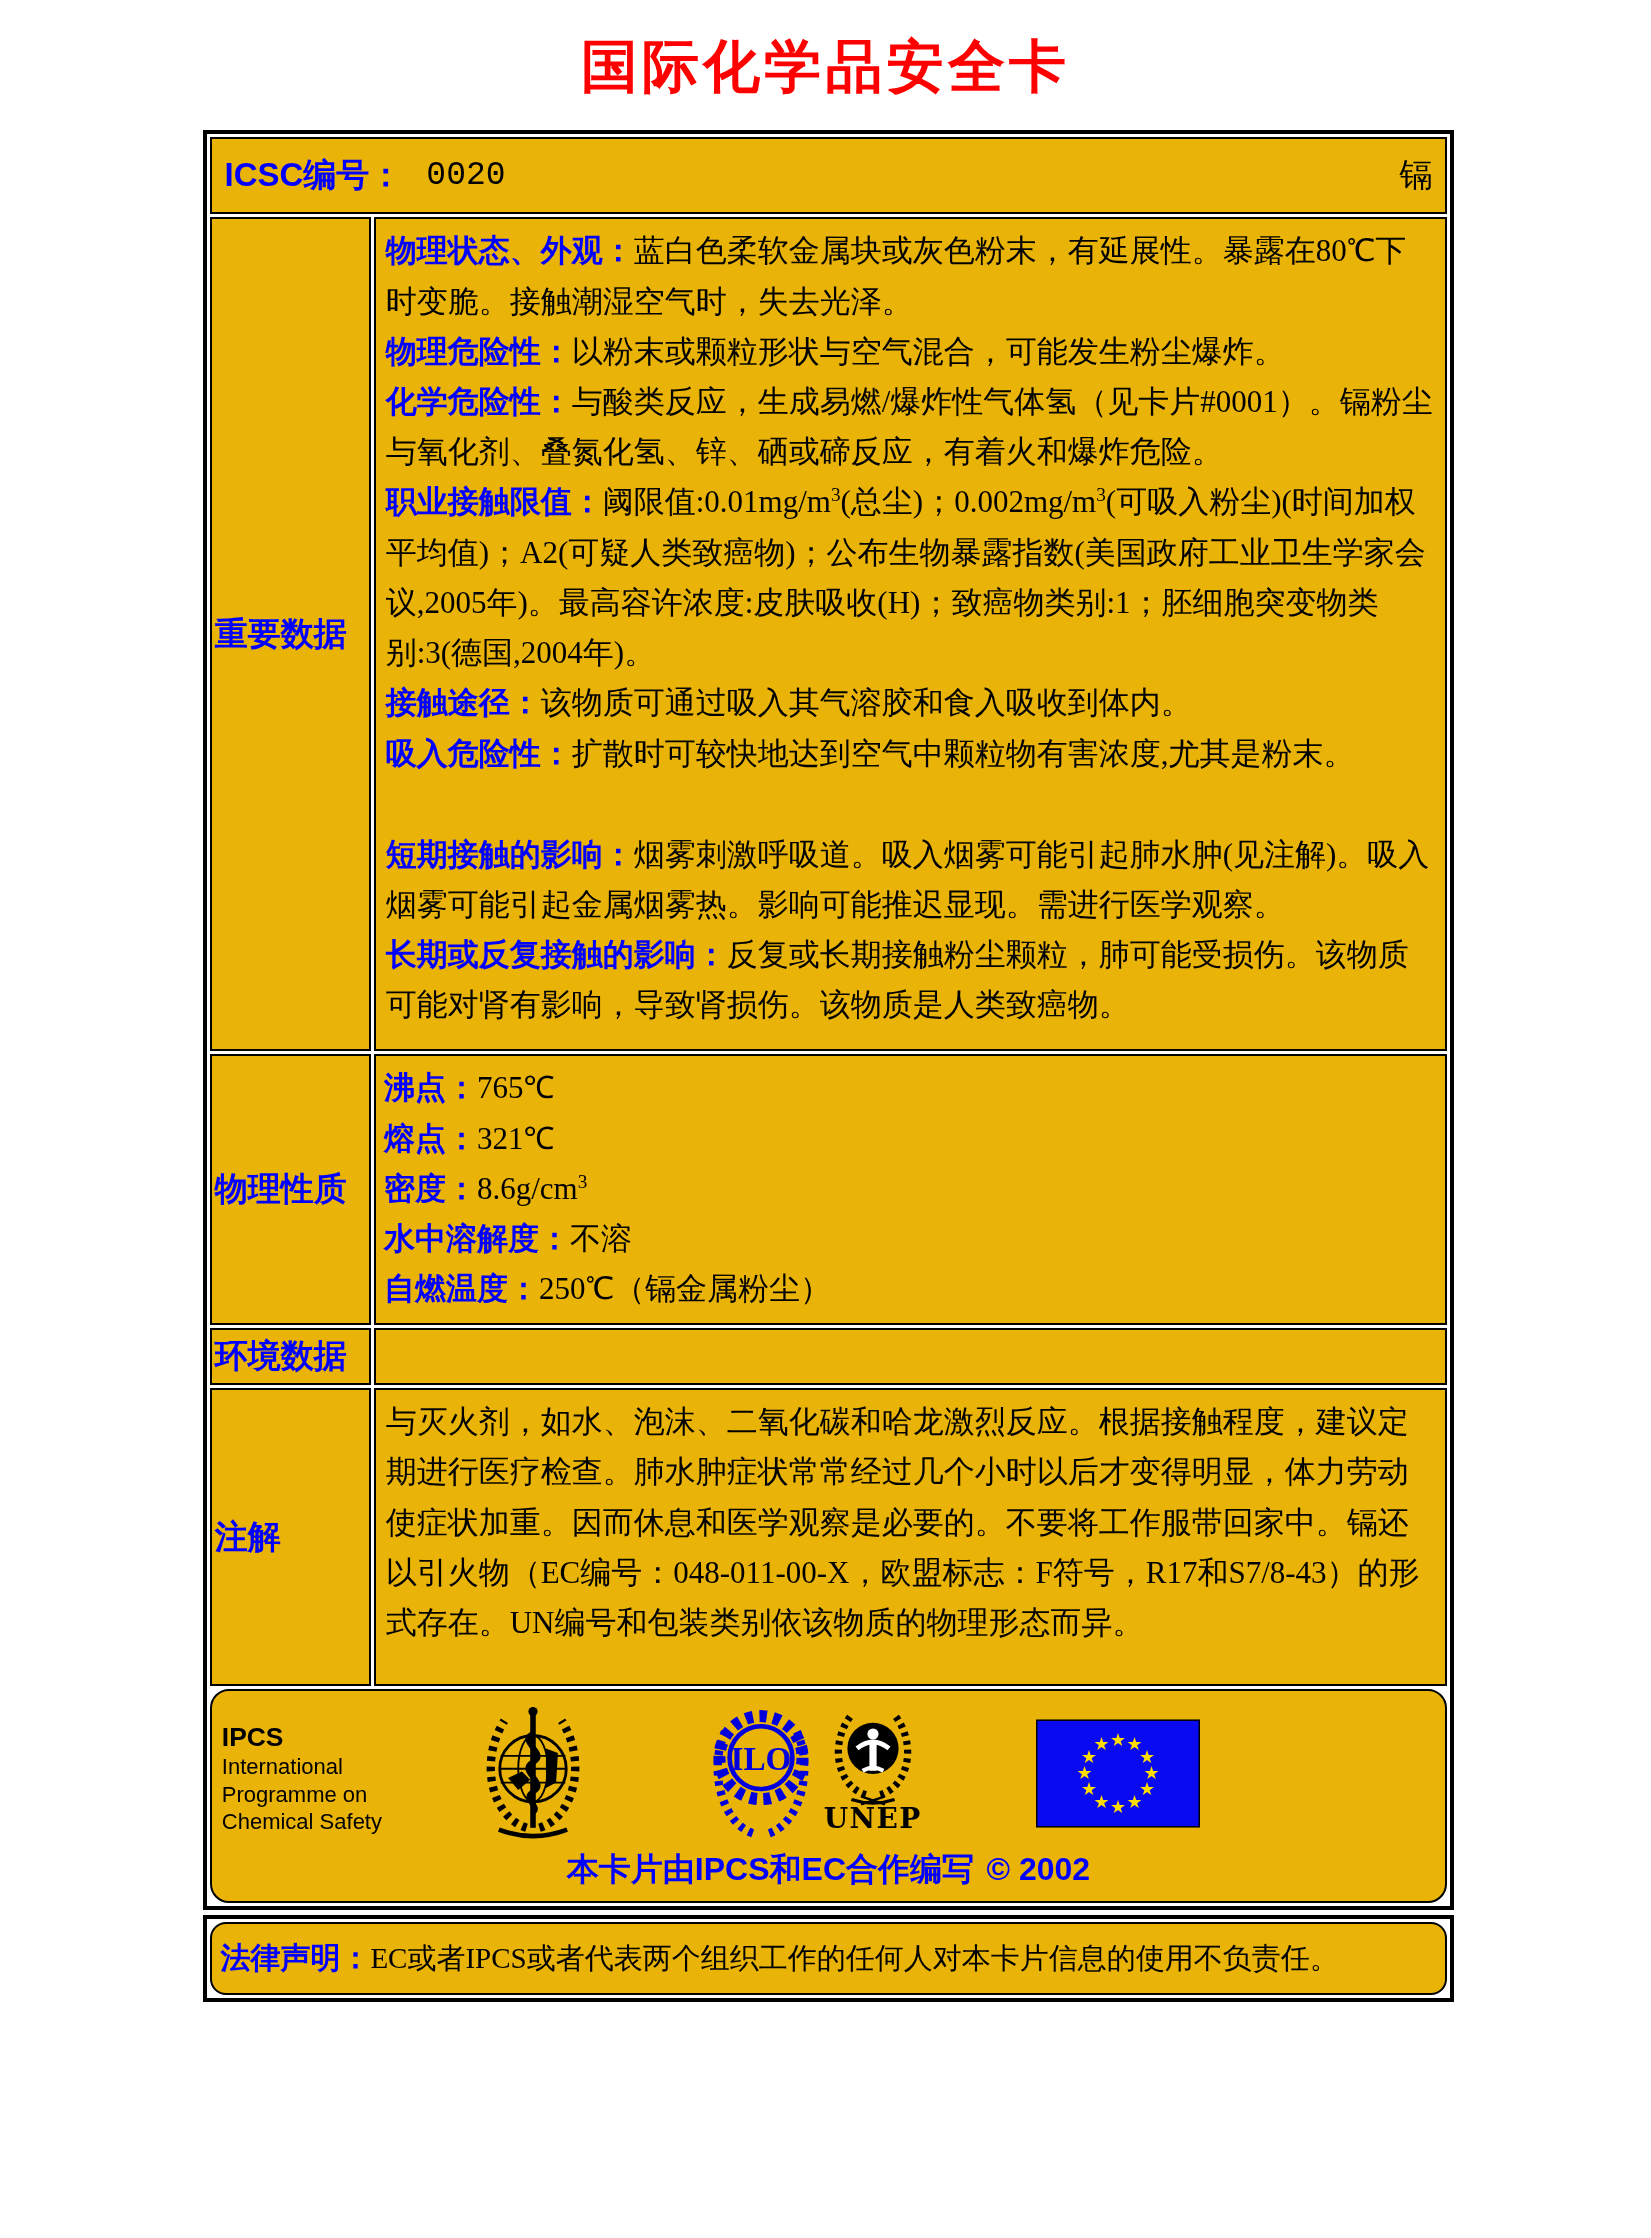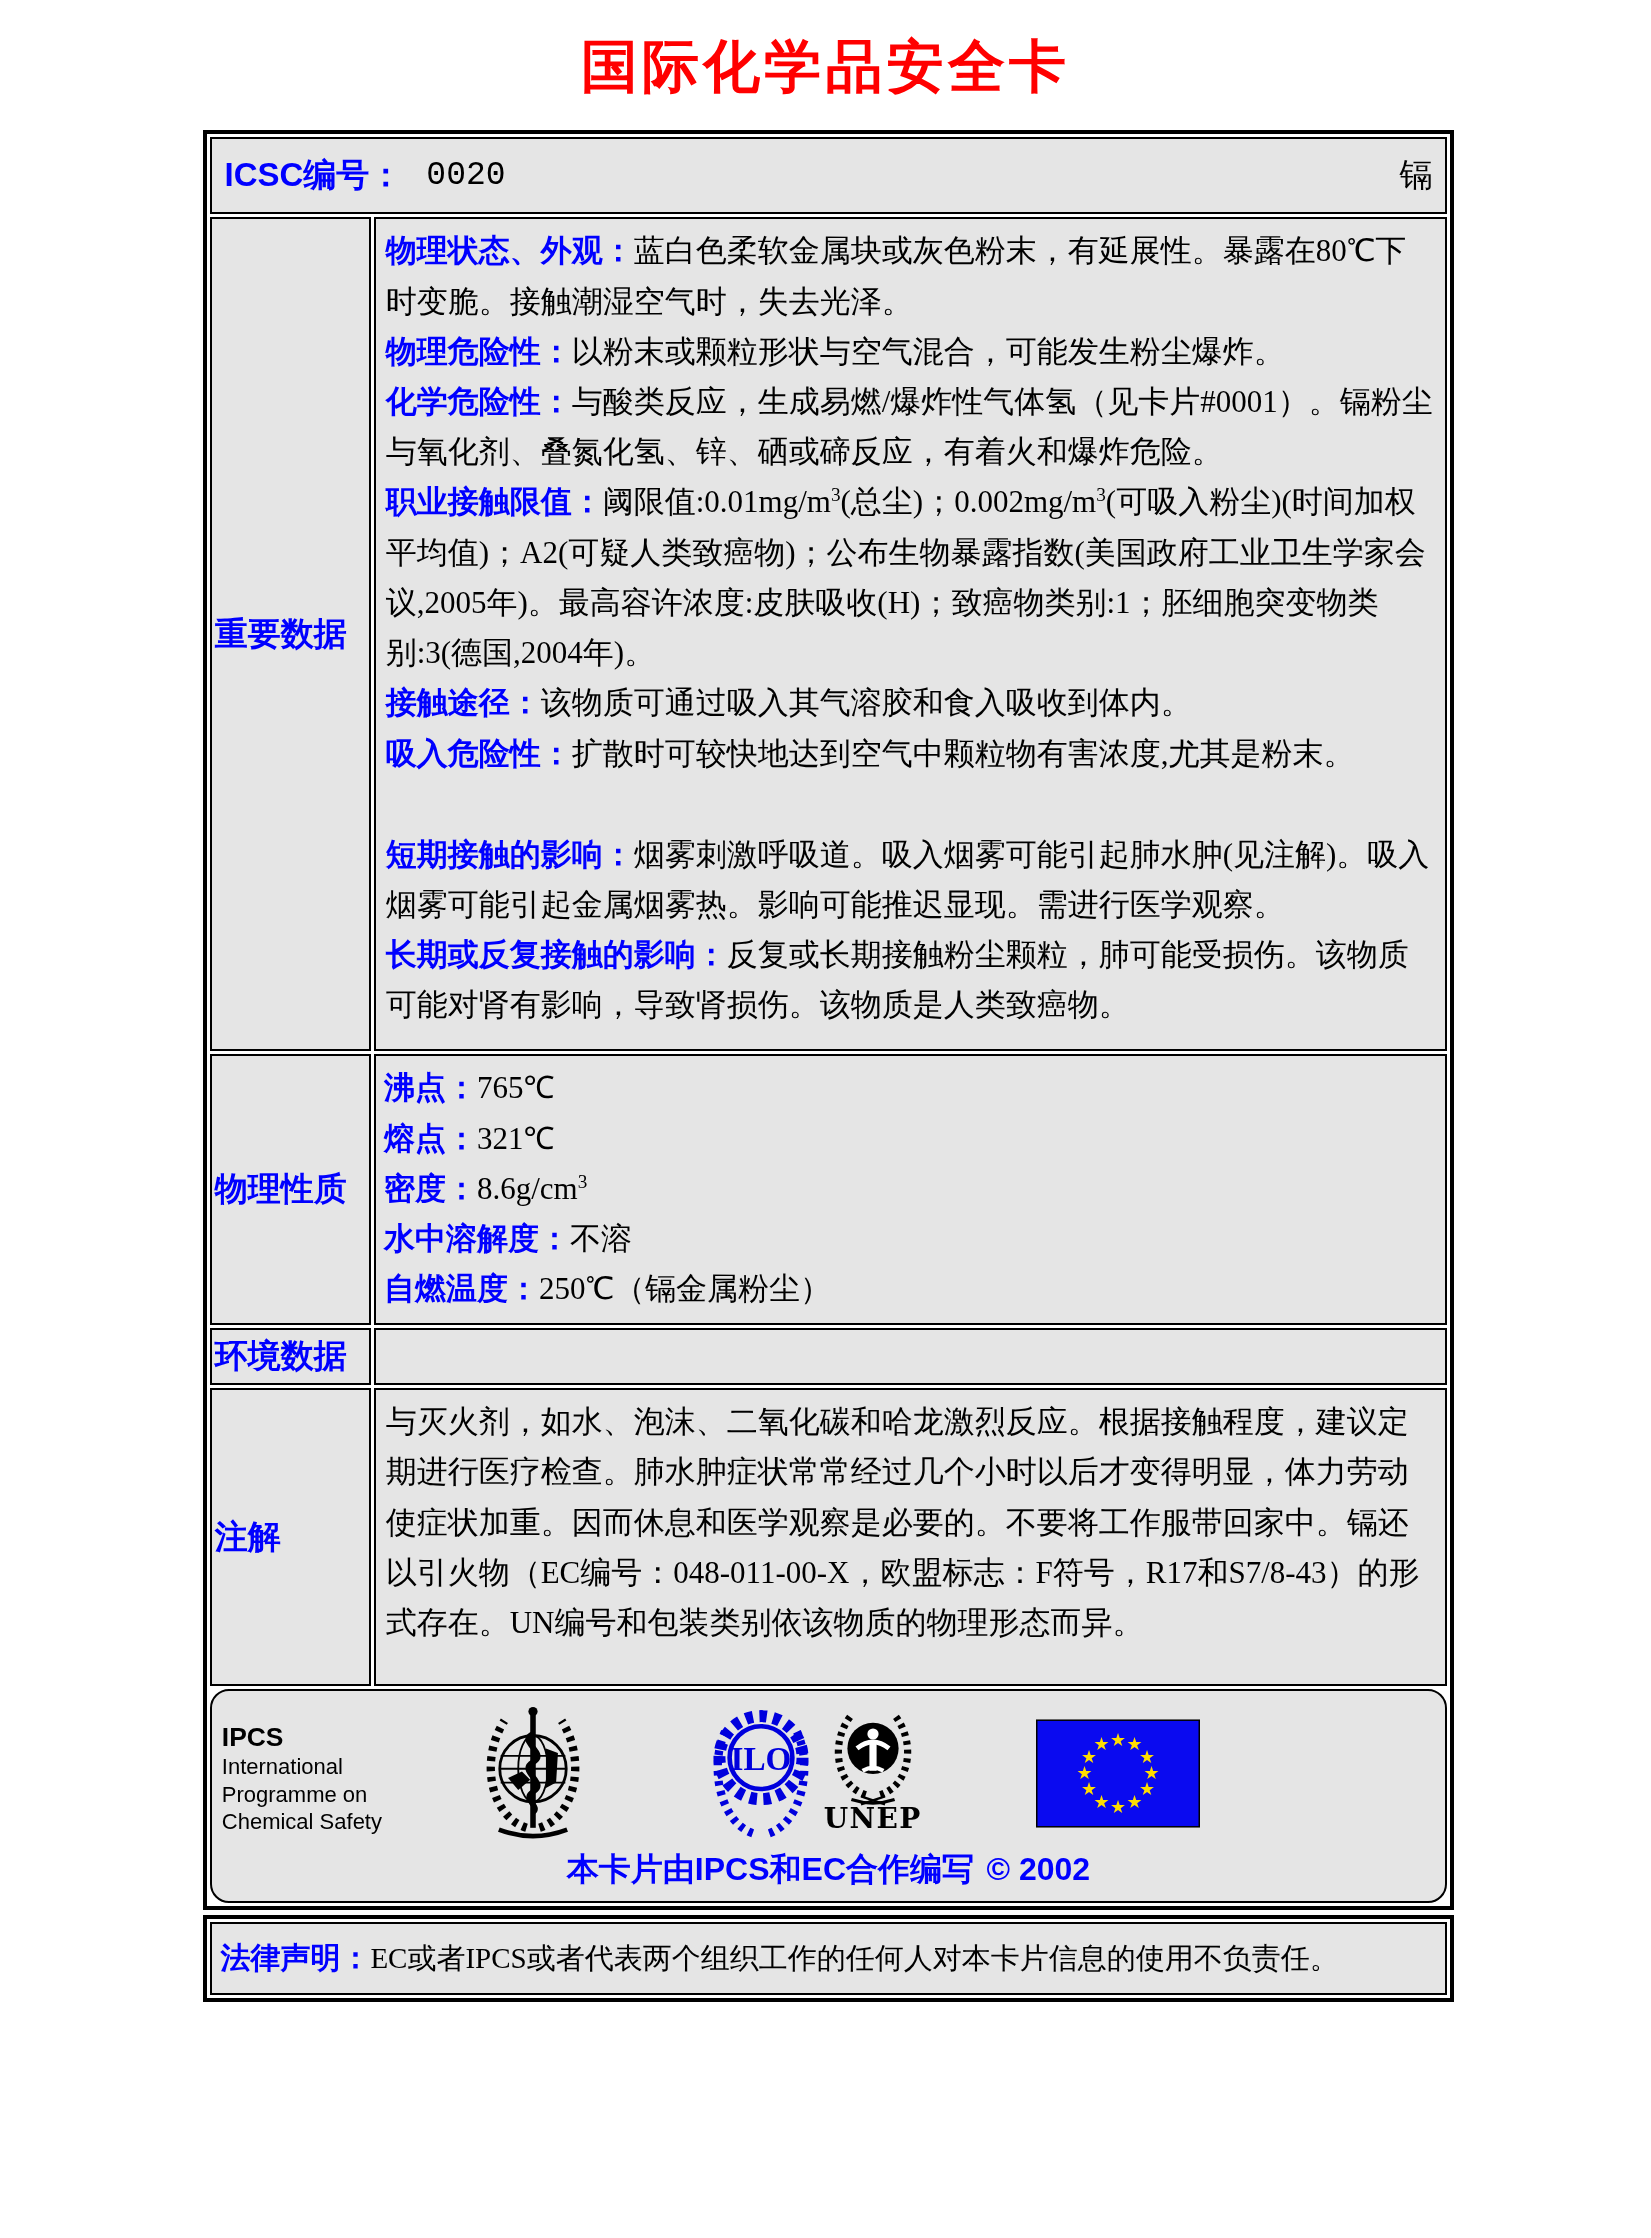--- a/index.html
+++ b/index.html
@@ -23,21 +23,21 @@
   }
   .tables-wrap { width: 1251px; margin-left: 203px; }
 
   table.main-table, table.legal-table {
     width: 100%;
     border-collapse: separate;
     border-spacing: 3.5px;
     border: 4.9px solid #000;
     background: #fff;
   }
-  td { border: 2.1px solid #000; background: #e5e5e5; vertical-align: middle; }
+  td { border: 2.1px solid #000; background: #eab308; vertical-align: middle; }
 
   
   td.header-cell { padding: 9.7px 12.5px; }
   .header-flex { display: flex; align-items: center; width: 100%; min-height: 54px; }
   .icsc-label {
     color: #0000ff; font-weight: bold; font-size: 33px;
     font-family: "Liberation Sans", sans-serif;
   }
   .icsc-number { font-size: 33px; margin-left: 24px; font-family: "Liberation Mono", monospace; }
   .substance-name { margin-left: auto; font-size: 33px; }
@@ -90,21 +90,21 @@
     text-align: center;
     color: #0000ff; font-weight: bold;
     font-size: 32px;
     font-family: "Liberation Sans", sans-serif;
     margin-top: 7px;
   }
   .caption-copy { margin-left: 12.5px; }
 
   
   table.legal-table { margin-top: 4.9px; }
-  td.legal-cell { padding: 14px 8.4px; font-size: 29px; }
+  td.legal-cell { padding: 14px 8.4px; font-size: 29px; border-radius: 16px; }
   .legal-label {
     color: #0000ff; font-weight: bold; font-size: 30px;
     font-family: "Liberation Sans", sans-serif;
   }
 </style>
 </head>
 <body>
 
 <div class="page">
 

